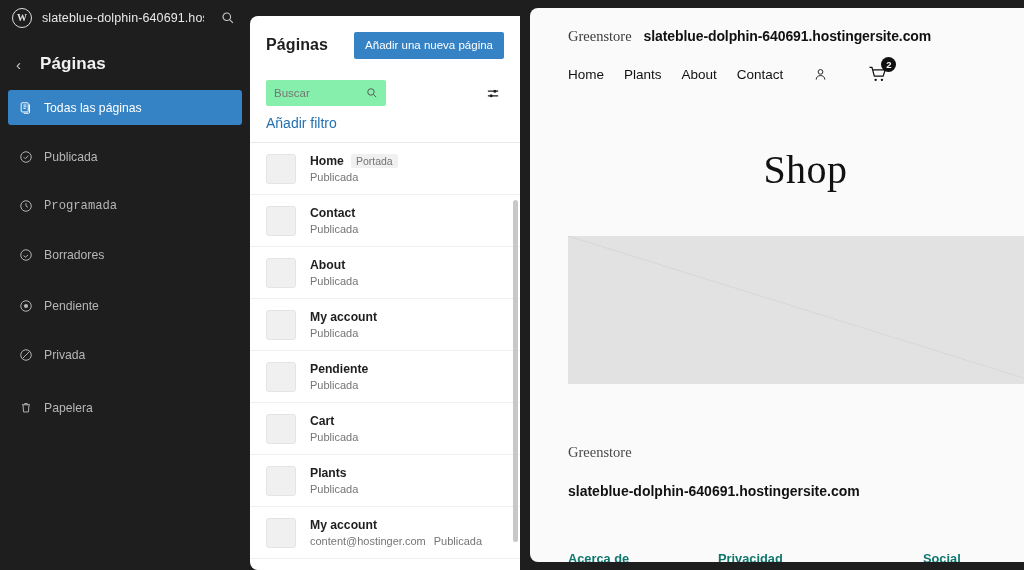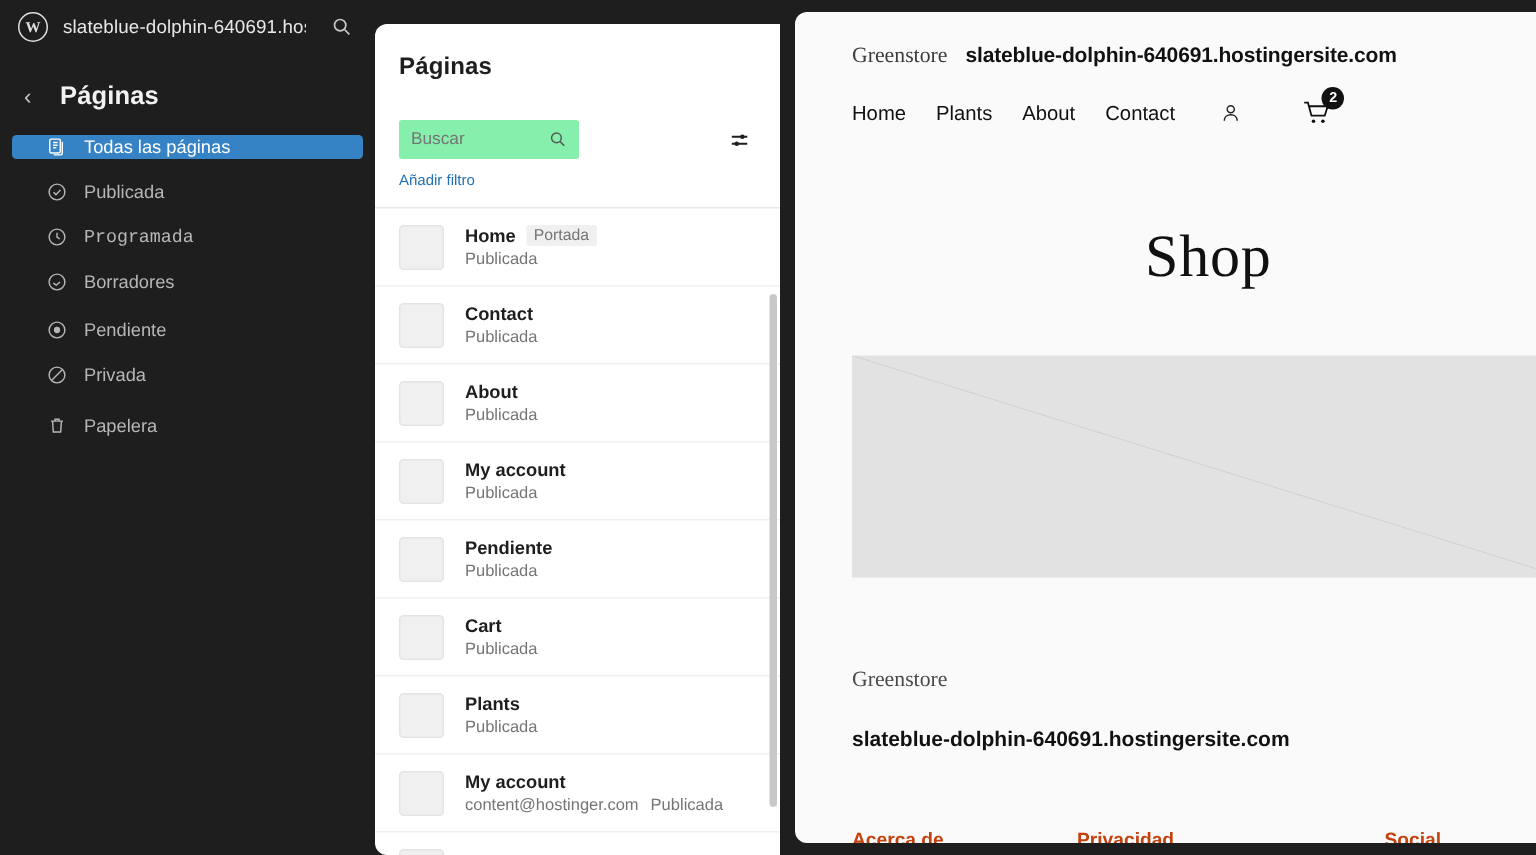--- a/index.html
+++ b/index.html
@@ -39,22 +39,22 @@
     border-radius: 3px; flex: 0 0 28px;
   }
   .sb-header {
     display: flex; align-items: center; gap: 14px;
     padding: 18px 12px 12px 16px;
   }
   .sb-back { color: #c8c8c8; font-size: 15px; line-height: 1; width: 10px; }
   .sb-title { color: #f2f2f2; font-size: 17px; font-weight: 700; letter-spacing: .1px; }
   .sb-nav { padding: 4px 8px 0 8px; display: flex; flex-direction: column; gap: 0; }
   .sb-item {
-    height: 16px; display: flex; align-items: center; gap: 11px;
-    padding: 0 22px; border-radius: 3px; color: #b6b6b6; font-size: 12.2px;
+    height: 35px; display: flex; align-items: center; gap: 11px;
+    padding: 0 10px; border-radius: 3px; color: #b6b6b6; font-size: 12.2px;
     margin-bottom: 0;
   }
   .sb-item + .sb-item { margin-top: 0; }
   .sb-item.active { background: #3582c4; color: #ffffff; font-weight: 400; }
   .sb-item .ico { width: 15px; height: 15px; flex: 0 0 15px; display:flex; align-items:center; justify-content:center; }
   .sb-item .ico svg { display:block; }
   .sb-spacer { flex: 1; }
   .sb-footer { padding: 0 10px 14px 10px; }
   .sb-review-btn {
     width: 100%; height: 32px; background: #3582c4; color: #fff;
@@ -90,21 +90,21 @@
     display: flex; align-items: center; padding: 0 8px; gap: 21px;
   }
   .search-box input {
     border: none; background: transparent; outline: none; flex: 1;
     font-size: 11.5px; color: #555; font-family: "Liberation Sans", sans-serif;
     min-width: 0;
   }
   .search-box input::placeholder { color: #757575; }
   .search-mag { flex: 0 0 12px; display:flex; align-items:center; }
   .filter-toggle { width: 22px; height: 22px; display:flex; align-items:center; justify-content:center; }
-  .add-filter { color: #2271b1; font-size: 10px; margin-top: 9px; display: inline-block; }
+  .add-filter { color: #2271b1; font-size: 14px; margin-top: 9px; display: inline-block; }
 
   .mid-list { flex: 1; overflow: hidden; margin-top: 10px; position: relative; }
   .page-row {
     display: flex; align-items: center; gap: 14px;
     padding: 9px 16px 9px 16px; height: 52px;
     border-top: 1px solid #f0f0f0;
   }
   .page-row:first-child { border-top: 1px solid #e8e8e8; }
   .thumb {
     width: 30px; height: 30px; background: #f0f0f0; border: 1px solid #e4e4e4;
@@ -154,21 +154,21 @@
   }
   .pv-placeholder svg { position: absolute; inset: 0; width: 100%; height: 100%; }
   .pv-footer { margin-top: 60px; }
   .pv-f-brand { font-family: "Liberation Serif", serif; font-size: 14.5px; color: #4a4a4a; }
   .pv-f-domain { font-size: 14px; font-weight: 700; color: #111; margin-top: 22px; }
   .pv-f-cols { display: flex; margin-top: 52px; }
   .pv-f-col { }
   .pv-f-col.c1 { width: 150px; }
   .pv-f-col.c2 { width: 205px; }
   .pv-f-col.c3 { width: 120px; }
-  .pv-f-head { font-size: 12.8px; font-weight: 700; color: #c2410c; }
+  .pv-f-head { font-size: 12.8px; font-weight: 700; color: #0f766e; }
 </style>
 </head>
 <body>
 
 <div class="app">
 
   <div class="sidebar">
 
     <div class="sb-top">
       <div class="wp-logo">
@@ -265,20 +265,21 @@
 
     <div class="sb-spacer"></div>
 
   </div>
 
   <div class="mid-wrap">
     <div class="mid">
 
       <div class="mid-header">
         <div class="mid-title">Páginas</div>
+        <button class="add-page-btn">Añadir una nueva página</button>
       </div>
 
       <div class="mid-toolbar">
         <div class="toolbar-row">
           <div class="search-box">
             <input type="text" placeholder="Buscar" style="">
             <span class="search-mag">
               <svg width="12" height="12" viewBox="0 0 16 16" fill="none" stroke="#555" stroke-width="1.3">
                 <circle cx="6.6" cy="6.6" r="4.3"></circle>
                   <line x1="9.9" y1="9.9" x2="13.6" y2="13.6"></line>

